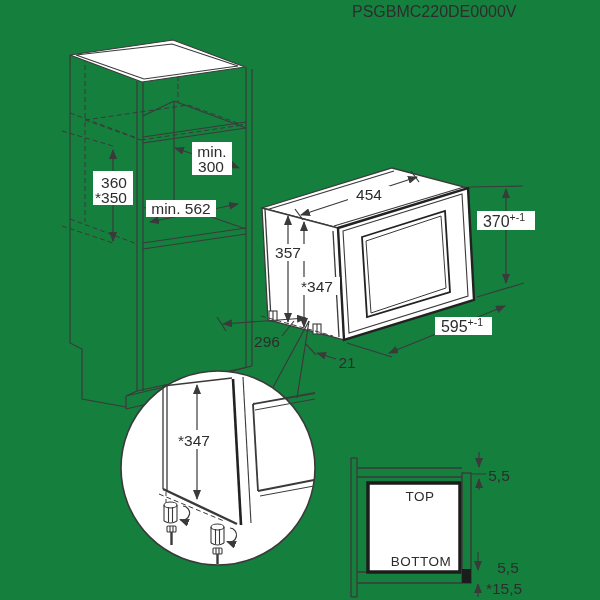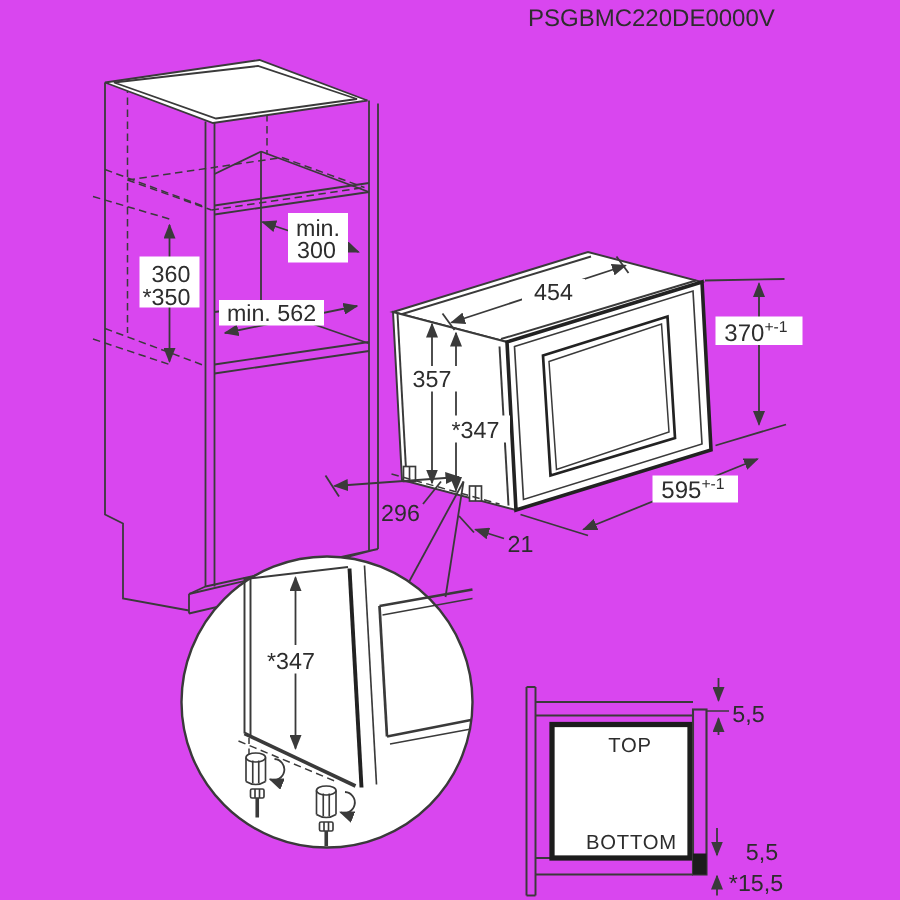--- a/index.html
+++ b/index.html
@@ -1,16 +1,16 @@
 <!DOCTYPE html>
 <html><head>
 <meta charset="utf-8">
 <style>
   html,body{margin:0;padding:0;background:#ffffff;}
-  .stage{width:600px;height:600px;position:relative;background:#d946ef;overflow:hidden;}
+  .stage{width:600px;height:600px;position:relative;background:#15803d;overflow:hidden;}
   svg{display:block;}
   text{font-family:"Liberation Sans","DejaVu Sans",sans-serif;fill:#2d2d2d;}
   .dim{font-size:15.5px;}
   .dim-b{font-size:16px;}
   .lbl{font-size:13.5px;letter-spacing:0.5px;}
   .title{font-size:16px;}
 </style>
 </head>
 <body>
 

